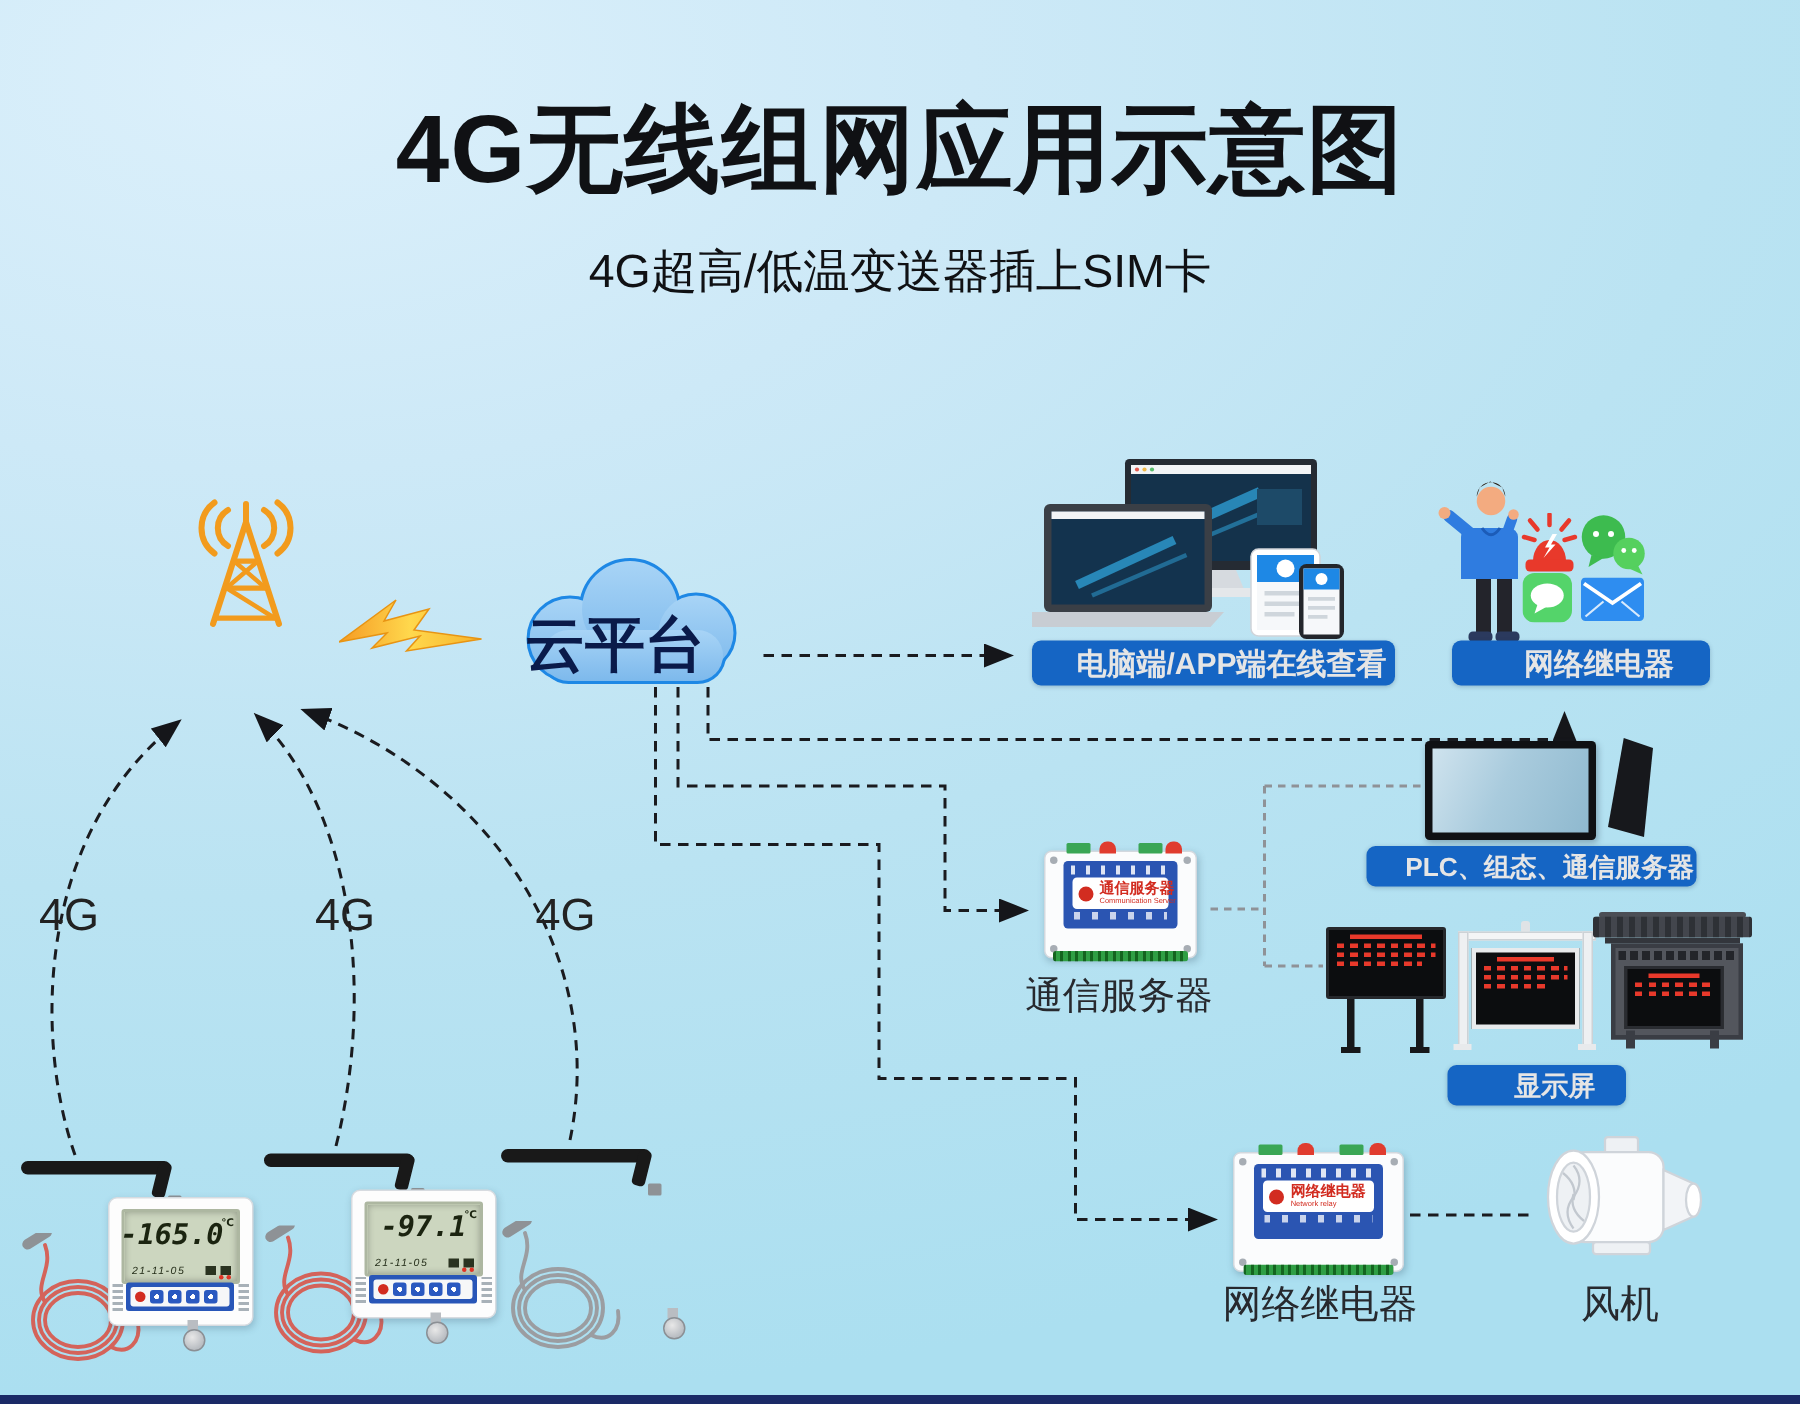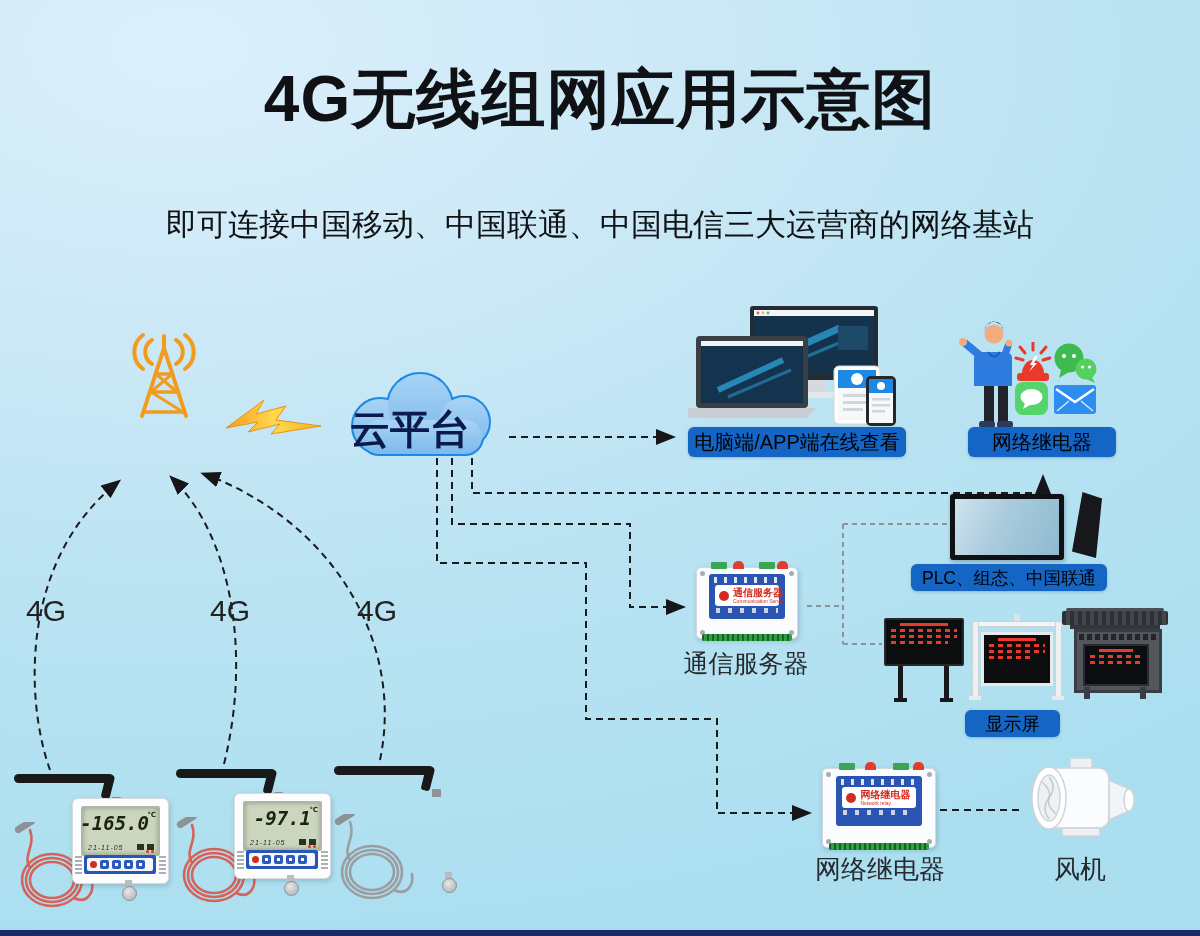--- a/index.html
+++ b/index.html
@@ -7,23 +7,23 @@
     position:relative;width:1200px;height:936px;overflow:hidden;
     font-family:"Liberation Sans","DejaVu Sans",sans-serif;
     background:
       radial-gradient(130% 95% at 15% 5%, #dcf0fb 0%, #cde9f7 30%, #bae3f2 62%, #abdff0 100%);
   }
   .abs{position:absolute;}
   .hdr{left:0;width:1200px;text-align:center;color:#101114;white-space:nowrap;}
   .title{top:56px;font-size:64px;font-weight:900;letter-spacing:1px;}
   .sub{font-size:31px;font-weight:500;}
   .caption{position:absolute;color:#27292e;text-align:center;white-space:nowrap;}
-  .plabel{position:absolute;background:#1565c4;color:#000000;font-weight:400;border-radius:6px;
+  .plabel{position:absolute;background:#1565c4;color:#e5e5e5;font-weight:700;border-radius:6px;
     display:flex;align-items:center;justify-content:center;white-space:nowrap;
-    box-shadow:0 1px 3px rgba(20,50,90,.25);}
+    box-shadow:0 1px 3px rgba(20,50,90,.25);padding-left:24px;}
   
   .netdev{position:absolute;background:#fbfcfd;border:1px solid #d3d8de;border-radius:5px;
     box-shadow:1px 2px 5px rgba(60,90,110,.3);}
   .netdev .cap-g{position:absolute;top:-6px;width:16px;height:7px;background:#3aa655;border-radius:1px;}
   .netdev .cap-r{position:absolute;top:-7px;width:11px;height:8px;background:#e03c2f;border-radius:5px 5px 0 0;}
   .netdev .screw{position:absolute;width:5px;height:5px;border-radius:50%;background:#a7adb4;}
   .bluepanel{position:absolute;left:12%;right:12%;top:9%;height:64%;background:#2b55b2;border-radius:3px;overflow:hidden;}
   .iconsrow{height:6px;margin:3px 5px 2px 5px;background:repeating-linear-gradient(90deg,rgba(255,255,255,.85) 0 3px,transparent 3px 10px);}
   .plate2{margin:1px 6px;background:#ffffff;border-radius:3px;padding:2px 4px;display:flex;align-items:center;gap:4px;}
   .logo2{width:10px;height:10px;border-radius:50%;background:#d22c20;flex:0 0 auto;}
@@ -60,21 +60,21 @@
     background:radial-gradient(circle at 40% 35%,#e8e8e8,#b9bdc2 70%);border:1px solid #8b8f94;}
   .plcscreen{position:absolute;background:linear-gradient(115deg,#cfe3ee 0%,#a9cbdd 45%,#8fb9cf 100%);}
   .footer{position:absolute;left:0;top:930px;width:1200px;height:6px;background:#1b2a66;}
 </style>
 </head>
 <body>
 
 <div id="canvas">
 
   <div class="abs hdr title">4G无线组网应用示意图</div>
-  <div class="abs hdr sub" style="top:204px">即可连接中国移动、中国联通、中国电信三大运营商的网络基站</div>
+  <div class="abs hdr sub" style="top:160px">4G超高/低温变送器插上SIM卡</div>
 
   <svg class="abs" style="left:0;top:0" width="1200" height="936" viewBox="0 0 1200 936">
     <defs>
       <marker id="arr" markerWidth="10" markerHeight="8" refX="8" refY="4" orient="auto">
         <path d="M0,0 L10,4 L0,8 z" fill="#15161a"></path>
       </marker>
     </defs>
     <g fill="none" stroke="#1a1b1f" stroke-width="2" stroke-dasharray="7 5">
       <path d="M509,437 H672" marker-end="url(#arr)"></path>
       <path d="M472,458 V493 H1043 V478" marker-end="url(#arr)"></path>
@@ -243,21 +243,21 @@
       <div class="marksrow"></div>
     </div>
     <div class="greenstrip"></div>
   </div>
   <div class="caption" style="left:670px;top:647px;width:152px;font-size:25px">通信服务器</div>
 
   <div class="abs" style="left:950px;top:494px;width:114px;height:66px;background:#101114;border-radius:3px;box-shadow:1px 2px 4px rgba(40,60,80,.35)">
     <div class="plcscreen" style="left:5px;top:5px;right:5px;bottom:5px"></div>
   </div>
   <div class="abs" style="left:1072px;top:492px;width:30px;height:66px;background:#17181c;clip-path:polygon(35% 0,100% 10%,80% 100%,0 90%)"></div>
-  <div class="plabel" style="left:911px;top:564px;width:196px;height:27px;font-size:17.5px">PLC、组态、中国联通</div>
+  <div class="plabel" style="left:911px;top:564px;width:196px;height:27px;font-size:17.5px">PLC、组态、通信服务器</div>
 
   <div class="abs" style="left:884px;top:618px;width:80px;height:86px">
     <div class="ledscreen" style="left:0;top:0;width:76px;height:44px;border:2px solid #26282c;border-radius:2px">
       <div class="lline t"></div>
         <div class="lline"></div>
         <div class="lline"></div>
         <div class="lline" style="margin-right:14px"></div>
     </div>
     <div class="abs" style="left:14px;top:48px;width:5px;height:32px;background:#17181b"></div>
     <div class="abs" style="left:60px;top:48px;width:5px;height:32px;background:#17181b"></div>

